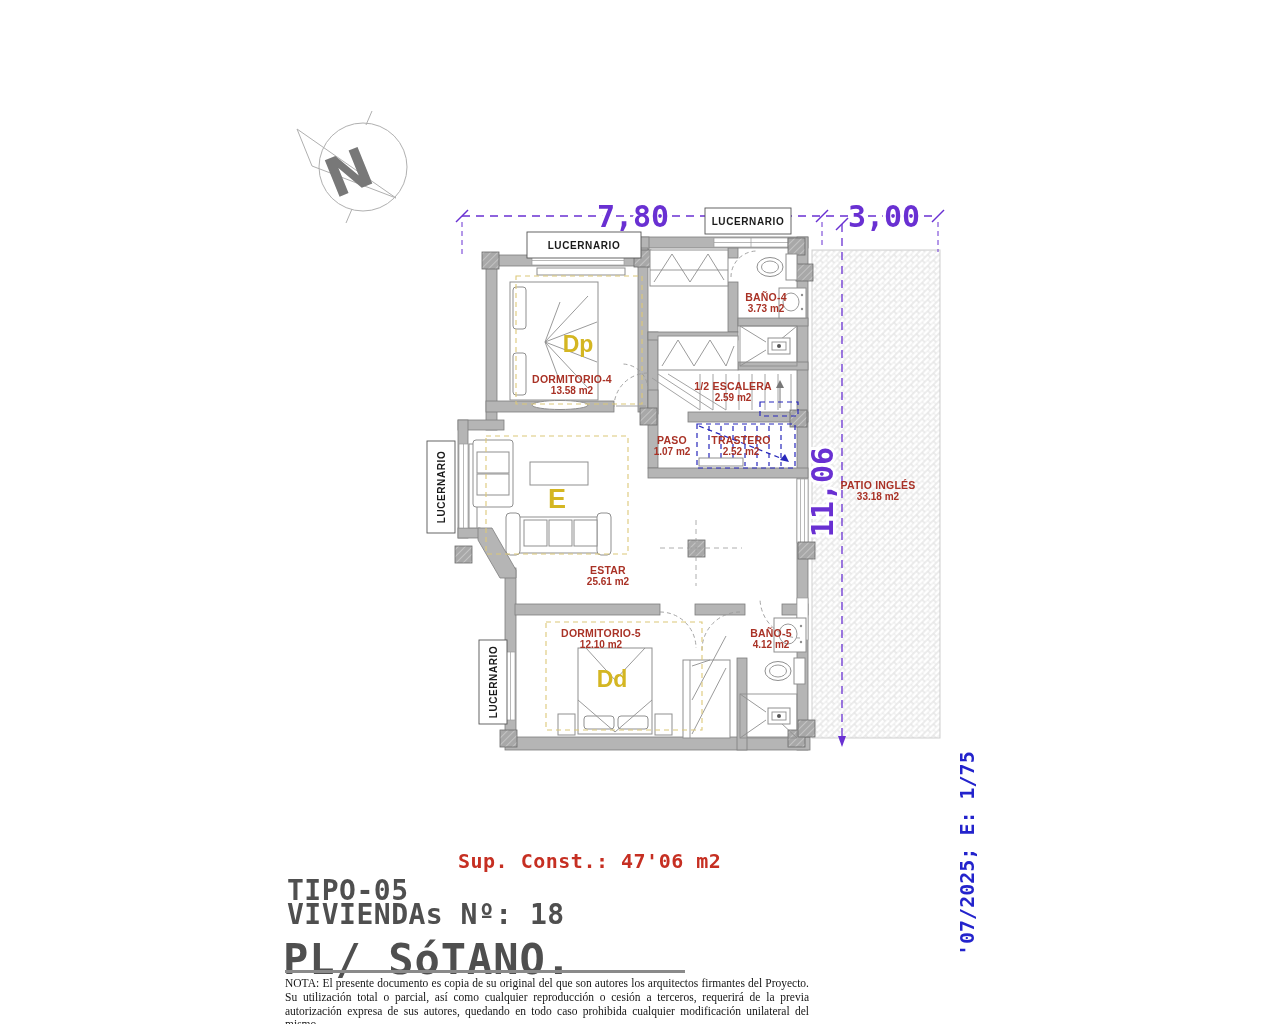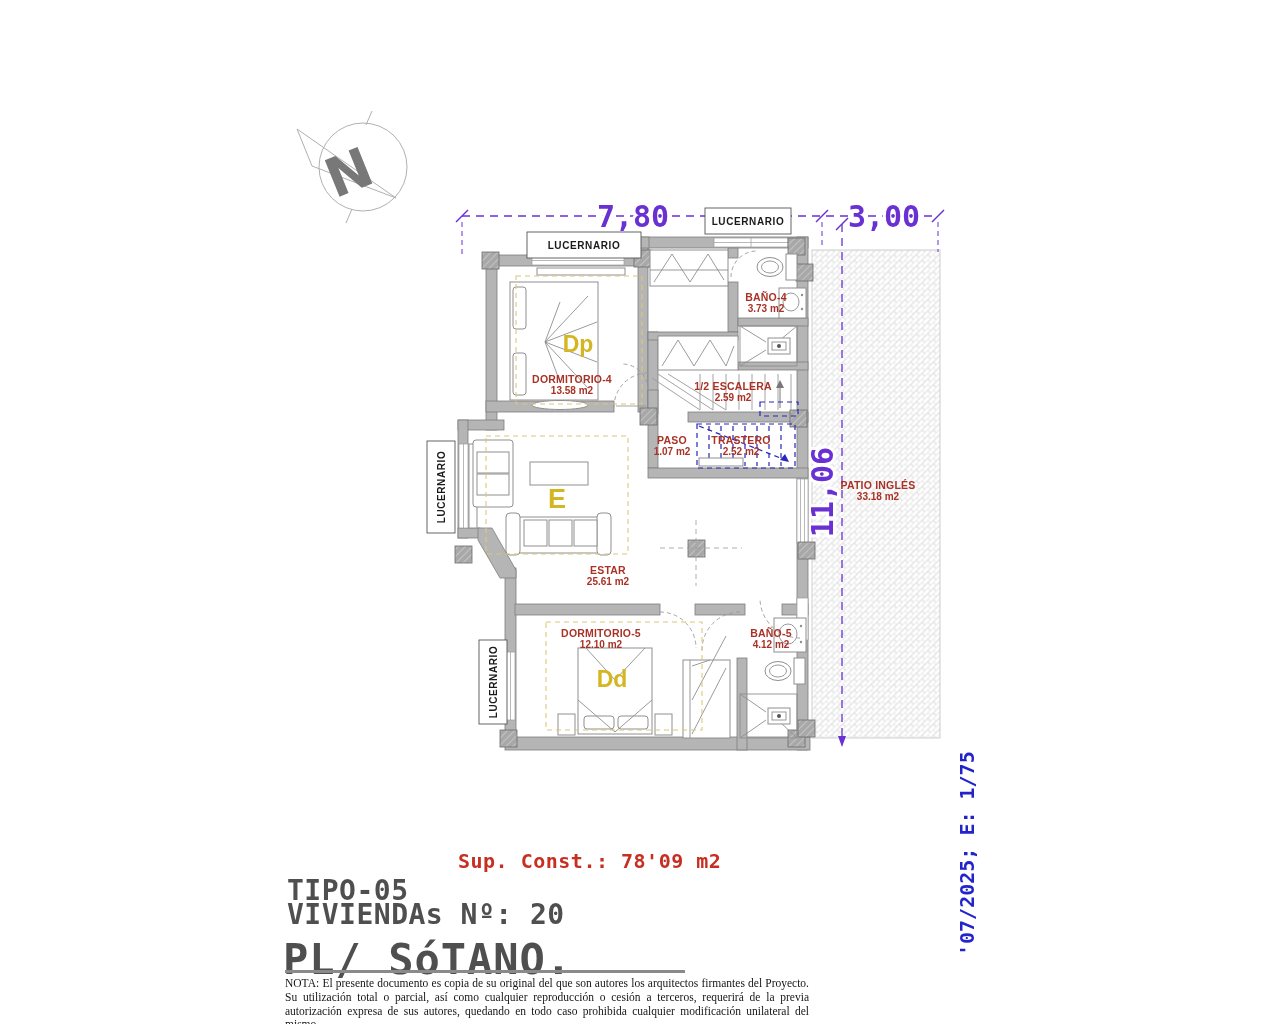--- a/index.html
+++ b/index.html
@@ -303,21 +303,21 @@
     <rect x="705" y="208" width="86" height="26" fill="#fff" stroke="#555" stroke-width="0.9"></rect>
     <text class="luc-text" x="748" y="225">LUCERNARIO</text>
     <rect x="427" y="441" width="28" height="92" fill="#fff" stroke="#555" stroke-width="0.9"></rect>
     <text class="luc-text" transform="translate(445,487) rotate(-90)">LUCERNARIO</text>
     <rect x="479" y="640" width="28" height="84" fill="#fff" stroke="#555" stroke-width="0.9"></rect>
     <text class="luc-text" transform="translate(497,682) rotate(-90)">LUCERNARIO</text>
   </g>
 </svg>
 
 
-<div class="htxt supconst">Sup. Const.: 78'09 m2</div>
+<div class="htxt supconst">Sup. Const.: 47'06 m2</div>
 <div class="htxt tipo" style="left:287px;top:874px">TIPO-05</div>
-<div class="htxt viviendas" style="left:287px;top:898px">VIVIENDAs Nº: 20</div>
+<div class="htxt viviendas" style="left:287px;top:898px">VIVIENDAs Nº: 18</div>
 <div class="htxt planta" style="left:283px;top:919px">PL/ SóTANO.</div>
 <div class="rule"></div>
 <div class="note">NOTA: El presente documento es copia de su original del que son autores los arquitectos firmantes del Proyecto. Su utilización total o parcial, así como cualquier reproducción o cesión a terceros, requerirá  de la previa autorización expresa de sus autores, quedando en todo caso prohibida cualquier modificación unilateral del mismo.</div>
 <div class="htxt side">'07/2025; E: 1/75</div>
 
 </div>
 
 </body></html>

